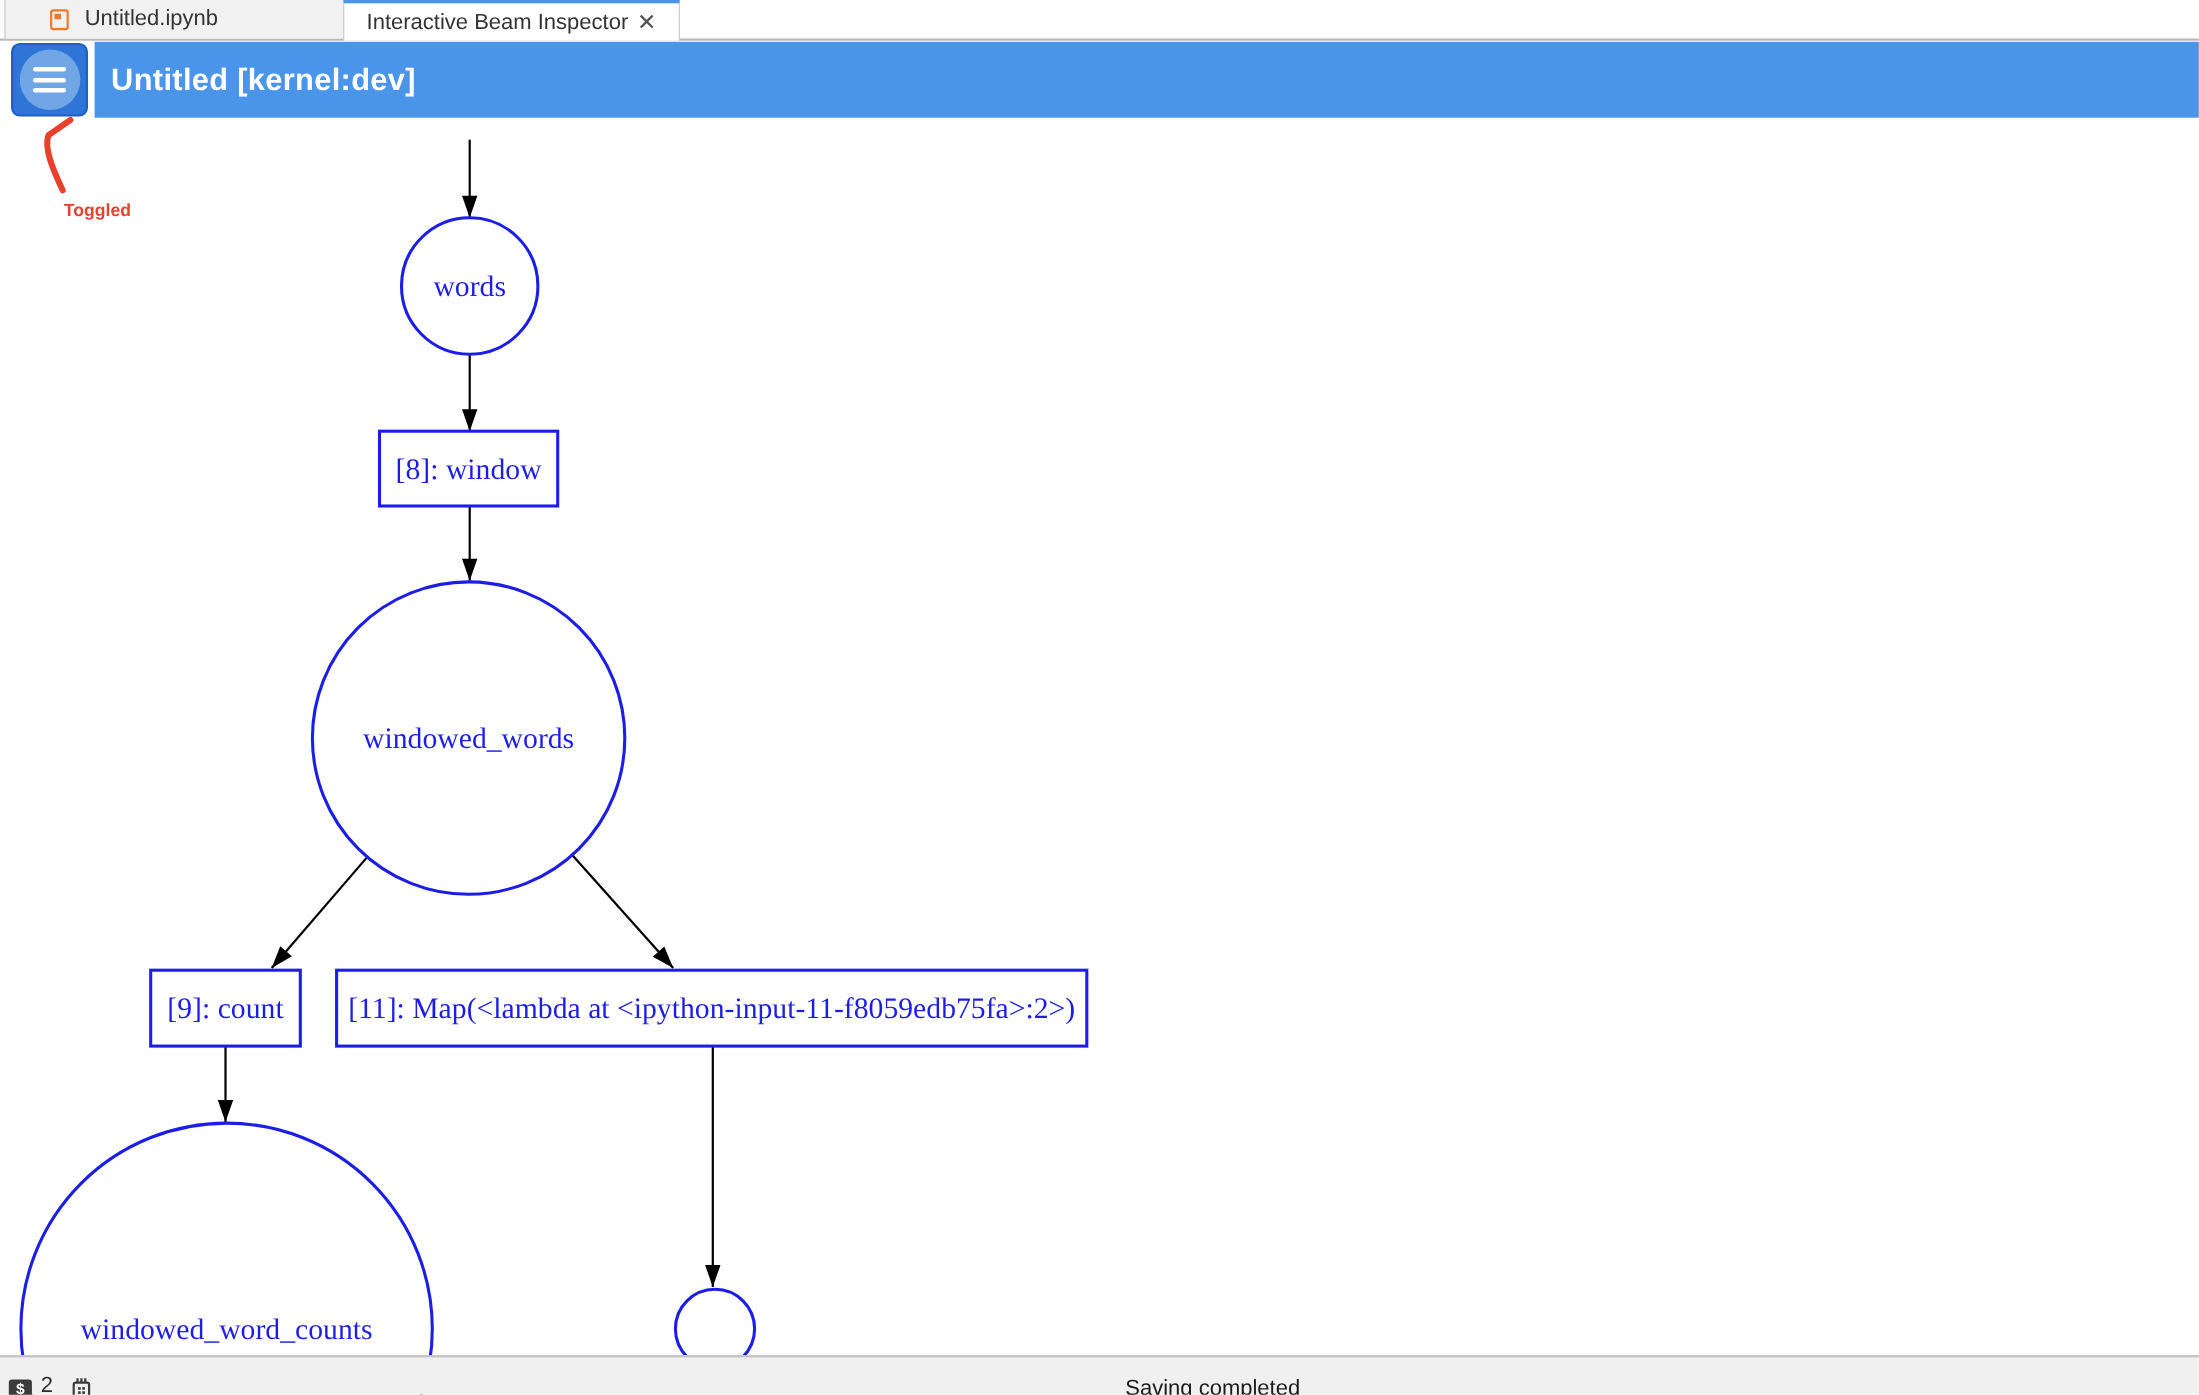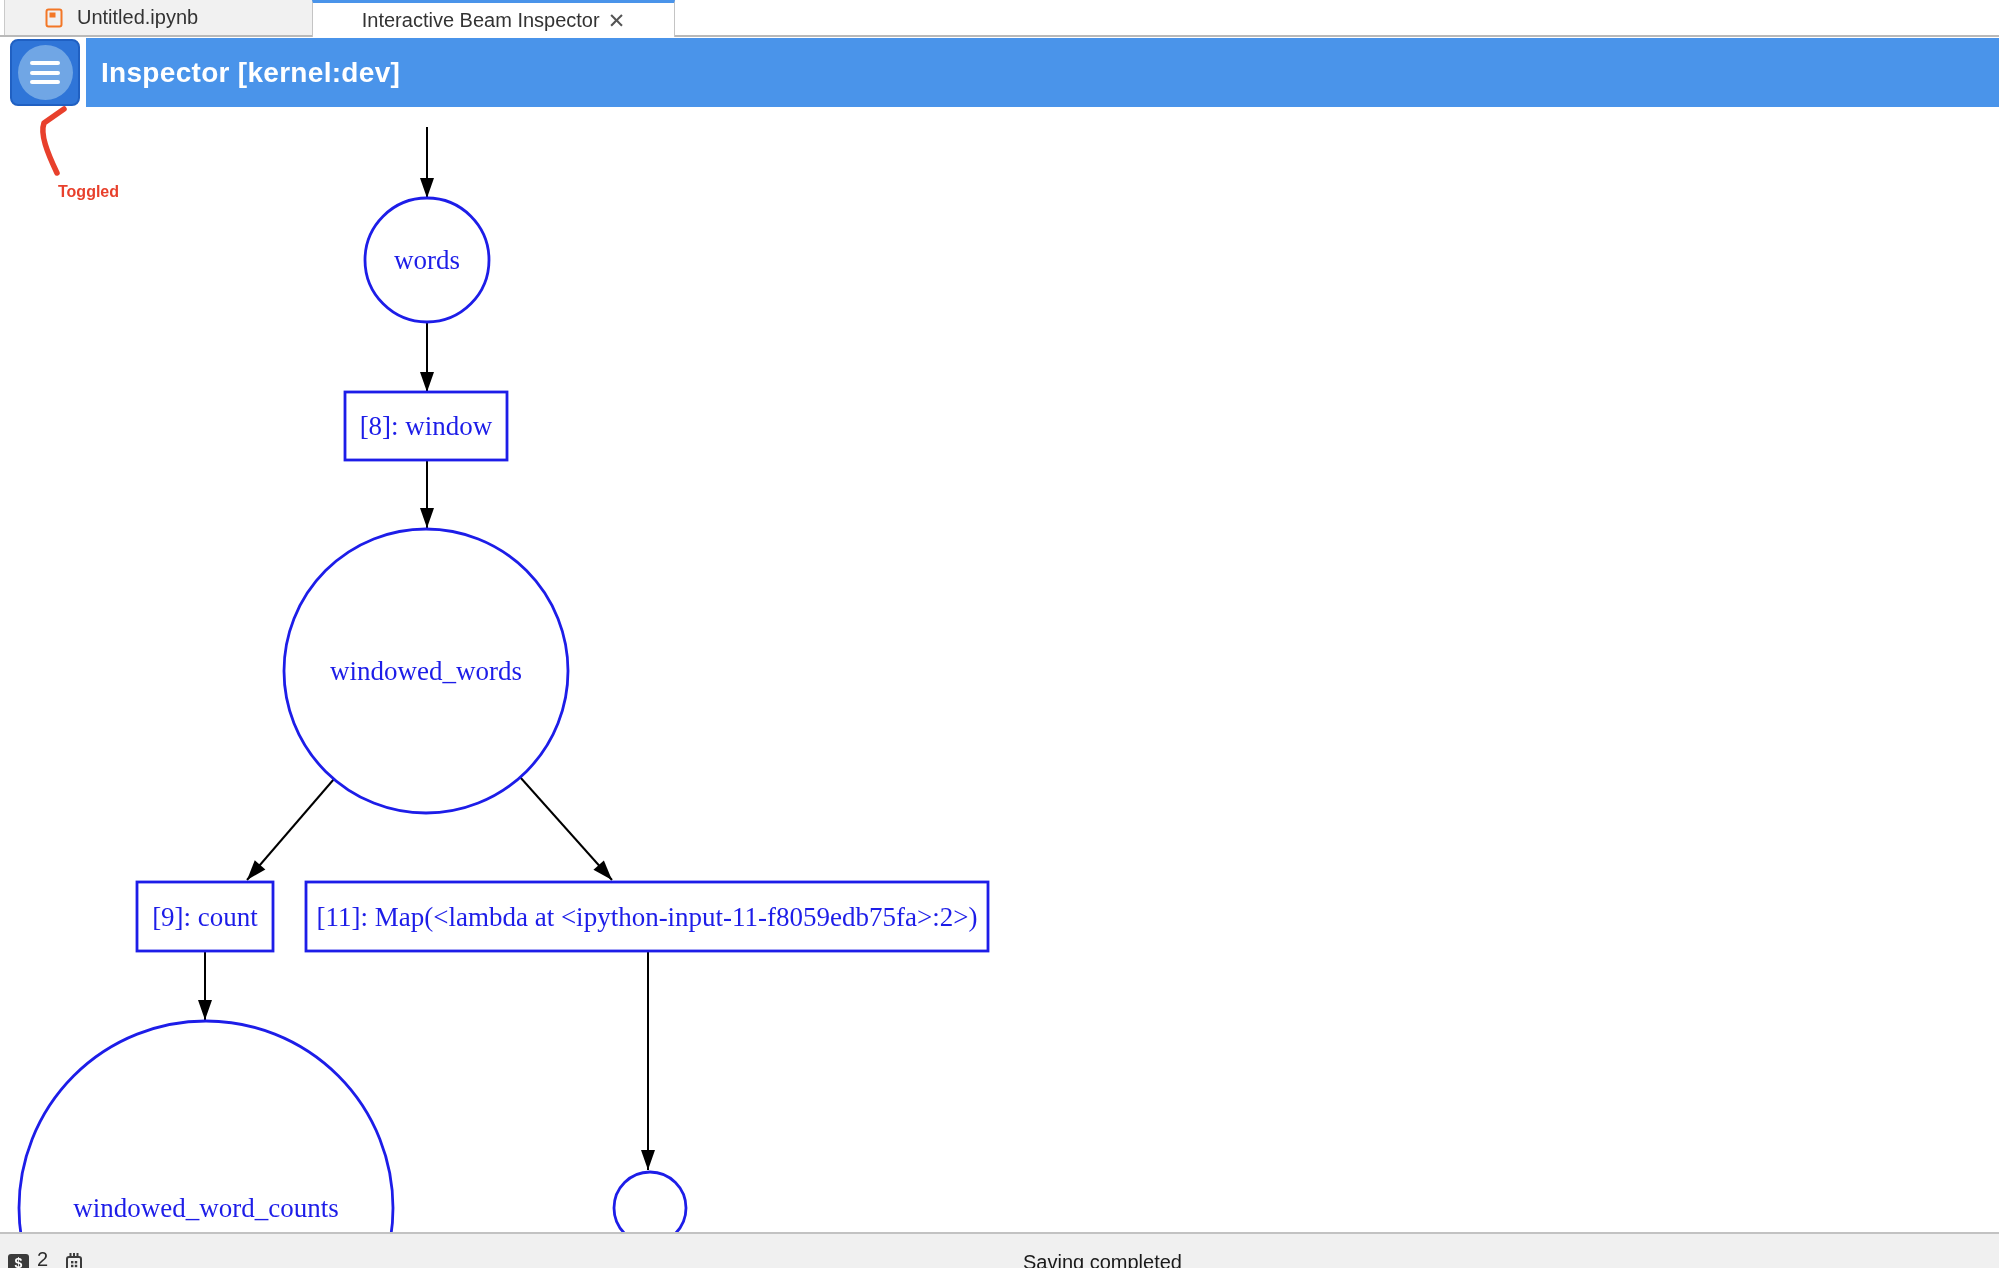--- a/index.html
+++ b/index.html
@@ -31,21 +31,21 @@
     position:absolute;top:0;display:flex;align-items:center;
     font-size:20px;color:var(--text-dark);cursor:pointer;
   }
   .tab-inactive{
     left:4px;width:342px;height:35px;
     background:var(--tab-inactive-bg);
     border-left:1px solid #cacaca;border-right:1px solid #cacaca;
     padding:0 16px 0 38px;
   }
   .tab-active{
-    left:312px;width:363px;height:37px;background:#ffffff;
+    left:312px;width:306px;height:37px;background:#ffffff;
     border-top:3px solid var(--blue-accent);
     border-left:1px solid #c4c4c4;border-right:1px solid #c4c4c4;
     justify-content:center;z-index:51;
   }
   .tab-icon{width:22px;height:22px;margin-right:12px;flex:0 0 auto;}
   .tab-label{white-space:nowrap;overflow:hidden;}
   .tab-close{
     color:#545454;font-size:21px;line-height:21px;font-weight:400;
     cursor:pointer;
   }
@@ -180,21 +180,21 @@
 </div>
 
 <button class="menu-button">
   <span class="menu-circle">
     <span class="bar"></span>
       <span class="bar"></span>
       <span class="bar"></span>
   </span>
 </button>
 <div class="header-bar">
-  <span class="header-title">Inspector [kernel:dev]</span>
+  <span class="header-title">Untitled [kernel:dev]</span>
 </div>
 
 <svg class="annot-arrow" width="50" height="84" viewBox="0 0 50 84">
   <path d="M29,73 C19,52 12,34 16,23 L36,9"></path>
 </svg>
 <div class="annot-label">Toggled</div>
 
 <div class="statusbar">
   <span class="term-icon">$</span>
   <span class="term-count">2</span>

